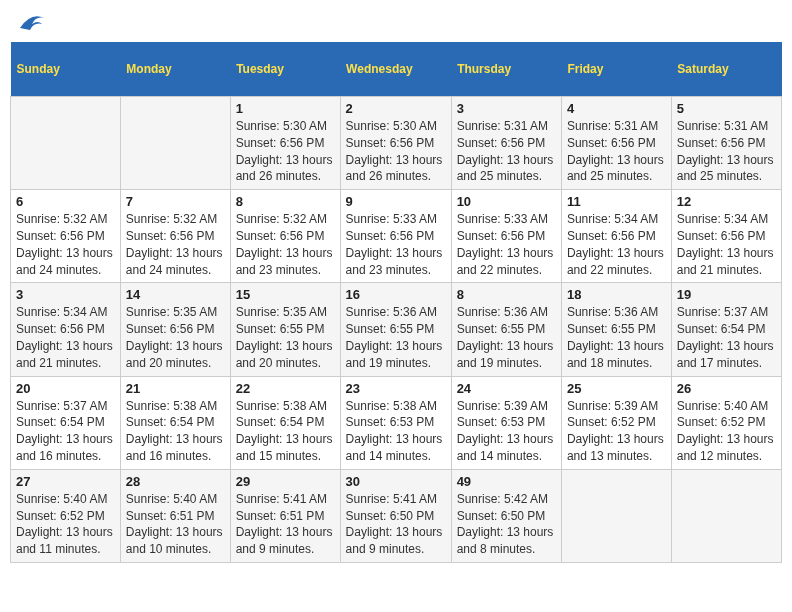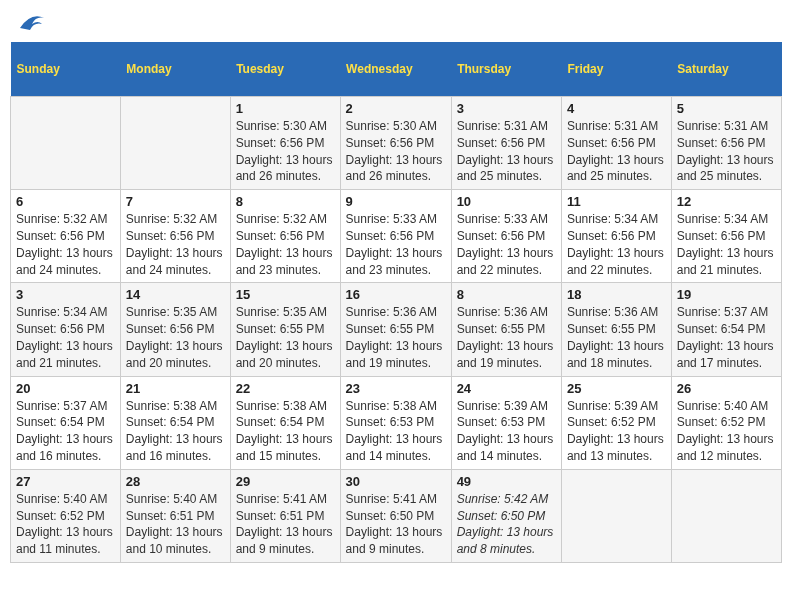--- a/index.html
+++ b/index.html
@@ -343,21 +343,21 @@
         </td>
         <td>
           <span class="day-num">30</span>
           <div class="day-info" style="white-space: pre-line;">Sunrise: 5:41 AM
 Sunset: 6:50 PM
 Daylight: 13 hours
 and 9 minutes.</div>
         </td>
         <td>
           <span class="day-num">49</span>
-          <div class="day-info" style="white-space: pre-line; font-style: italic;">Sunrise: 5:42 AM
+          <div class="day-info" style="white-space: pre-line;">Sunrise: 5:42 AM
 Sunset: 6:50 PM
 Daylight: 13 hours
 and 8 minutes.</div>
         </td>
         <td class="empty-cell"></td>
         <td class="empty-cell"></td>
       </tr>
     </tbody>
 </table>
 

